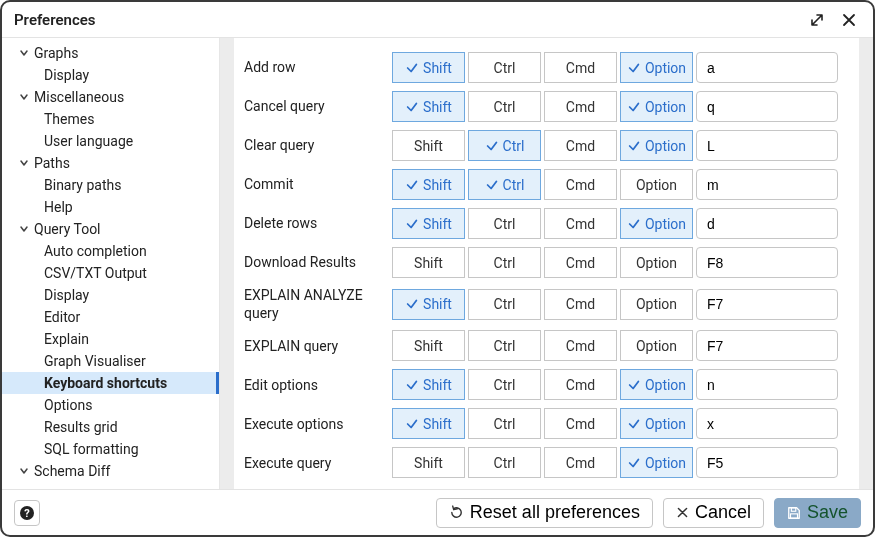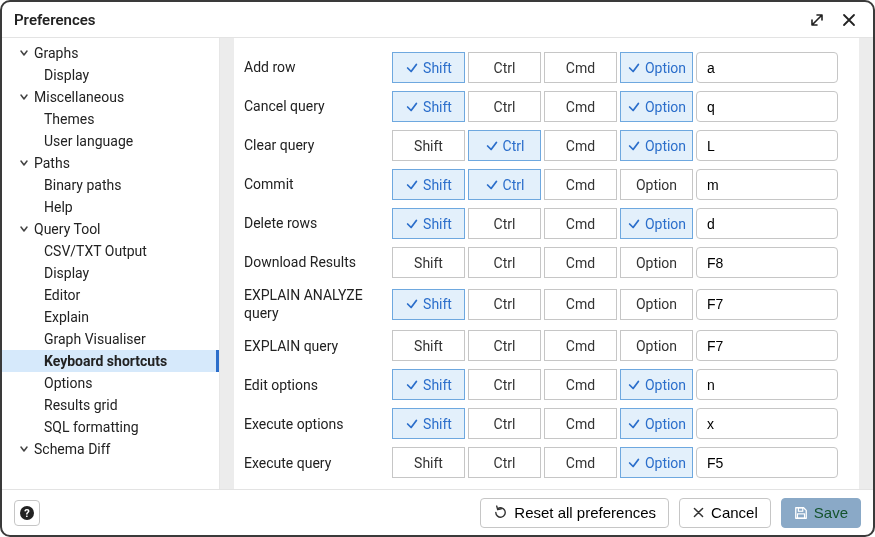--- a/index.html
+++ b/index.html
@@ -186,21 +186,21 @@
   .btn {
     height: 30px;
     padding: 0 12px;
     border: 1px solid #c6c6c6;
     border-radius: 4px;
     background: #fff;
     display: inline-flex;
     align-items: center;
     gap: 6px;
     cursor: pointer;
-    font-size: 15px;
+    font-size: 18px;
   }
   .btn.primary {
     background: #8aa9c7;
     border-color: #8aa9c7;
     color: #14532d;
   }
   .btn .ico { display: inline-flex; }
   svg { display: block; }
 </style>
 </head>
@@ -257,20 +257,21 @@
           <div class="tree-item">Binary paths</div>
           <div class="tree-item">Help</div>
           <div class="tree-header">
             <span class="chev">
               <svg width="10" height="10" viewBox="0 0 10 10">
                 <path d="M2 3 L5 7 L8 3" stroke="#444" stroke-width="1.5" fill="none" stroke-linecap="round" stroke-linejoin="round"></path>
               </svg>
             </span>
             <span>Query Tool</span>
           </div>
+          <div class="tree-item">Auto completion</div>
           <div class="tree-item">CSV/TXT Output</div>
           <div class="tree-item">Display</div>
           <div class="tree-item">Editor</div>
           <div class="tree-item">Explain</div>
           <div class="tree-item">Graph Visualiser</div>
           <div class="tree-item selected">Keyboard shortcuts</div>
           <div class="tree-item">Options</div>
           <div class="tree-item">Results grid</div>
           <div class="tree-item">SQL formatting</div>
           <div class="tree-header">

